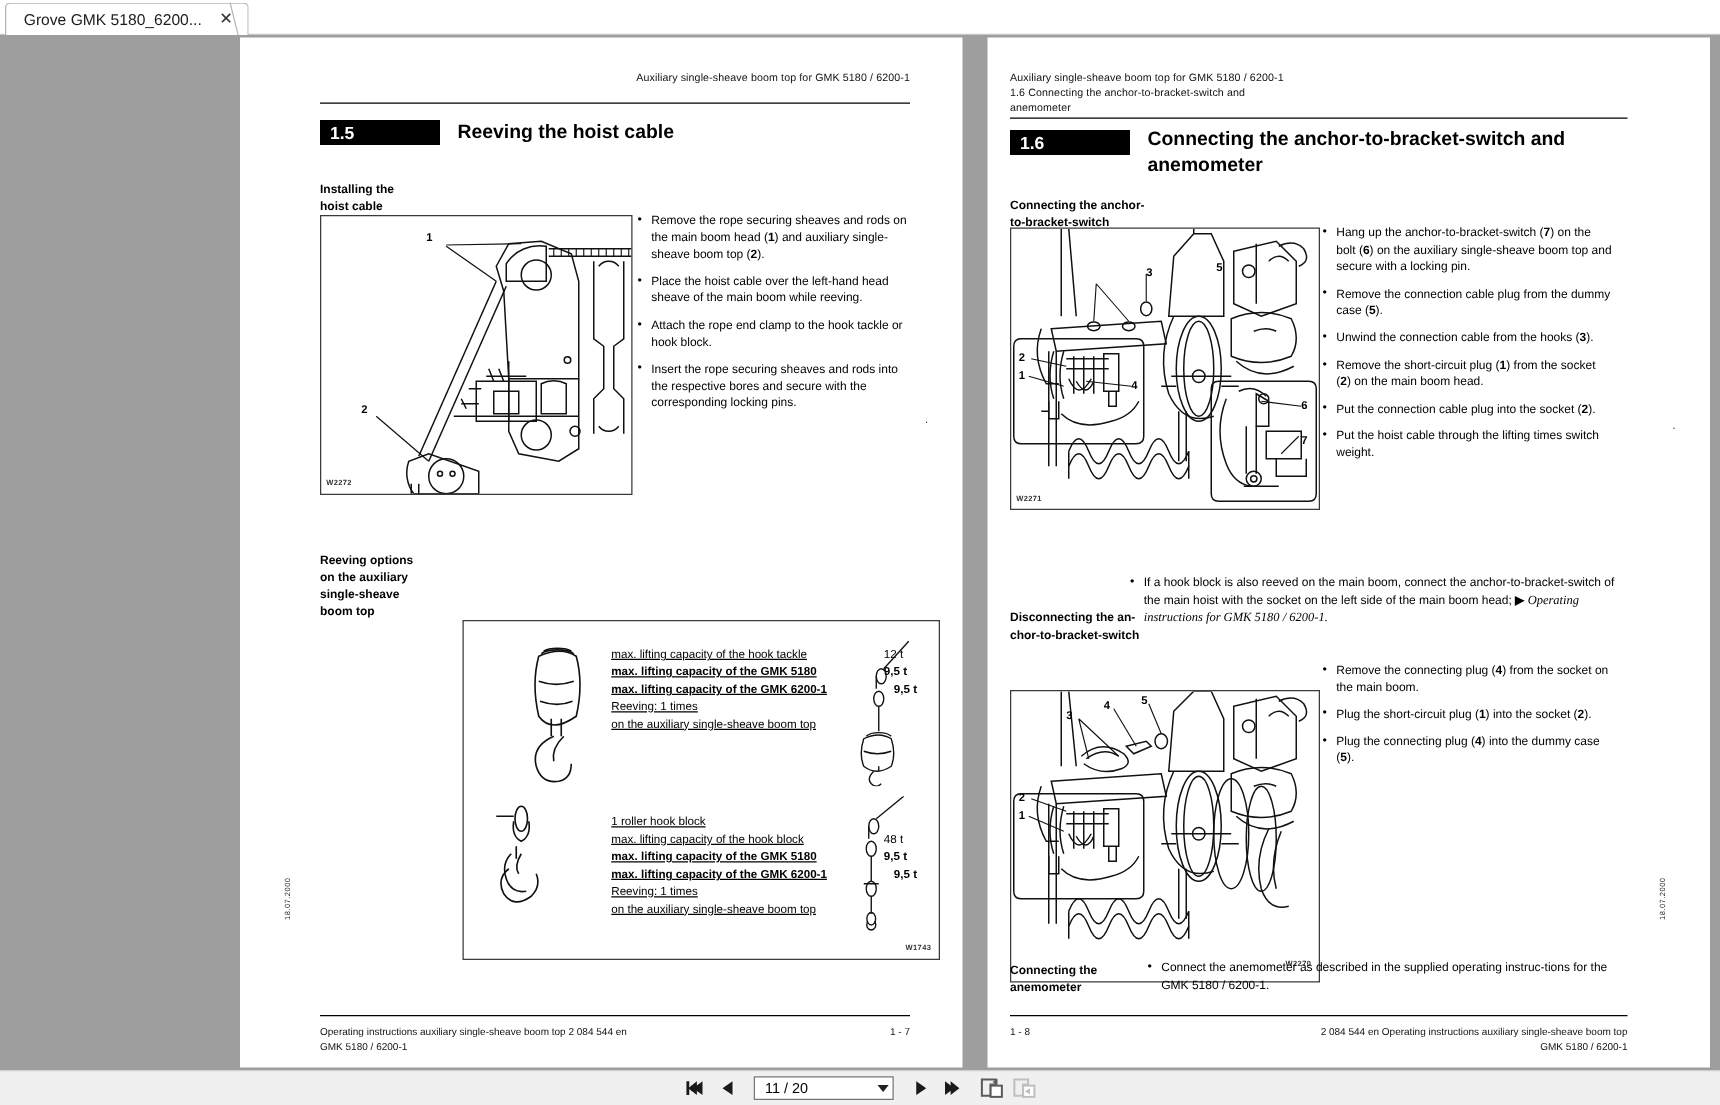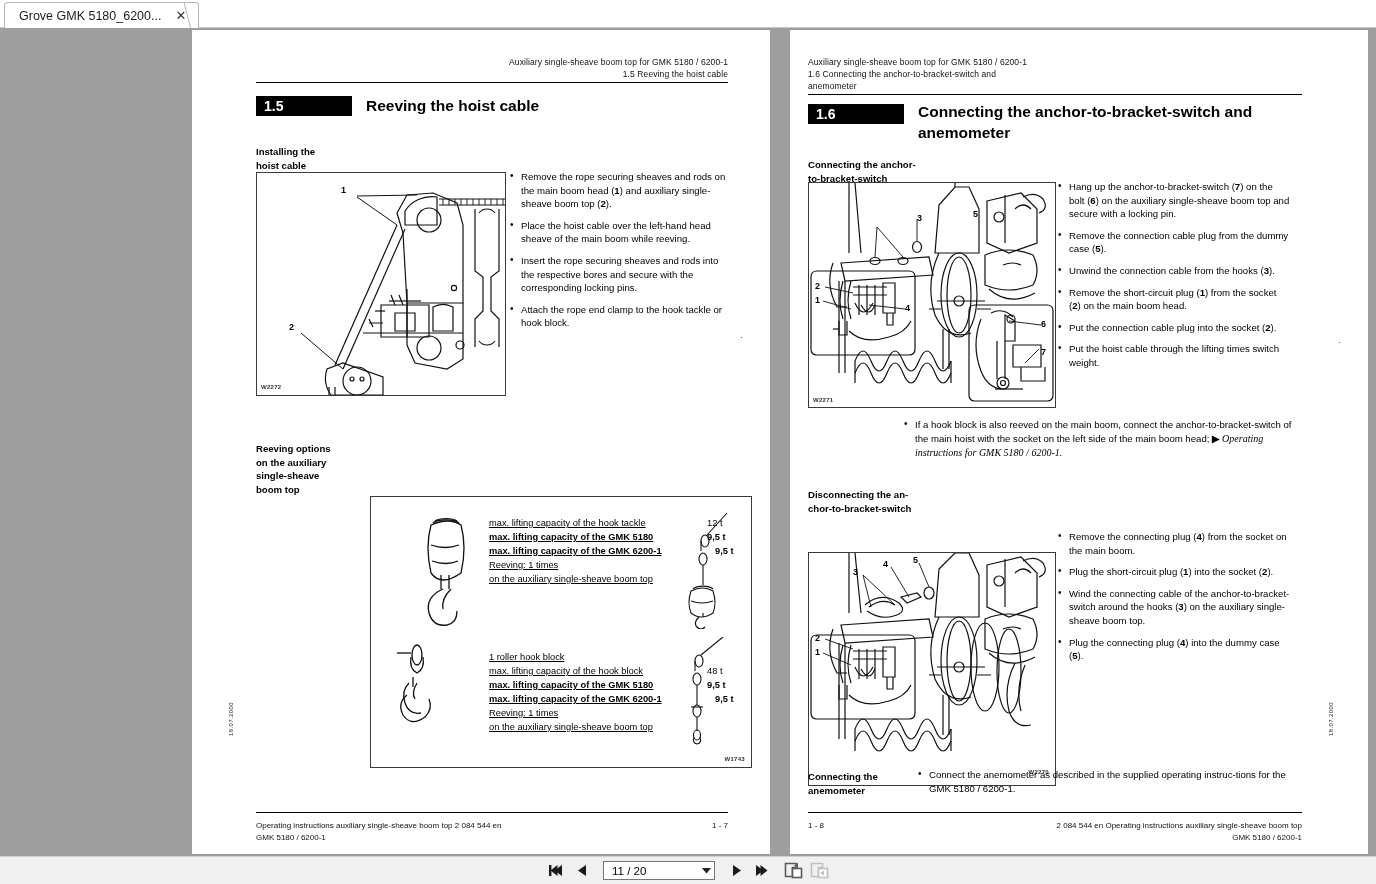--- a/index.html
+++ b/index.html
@@ -96,21 +96,21 @@
   
   ul.bl { list-style: none; margin: 0; padding: 0; }
   ul.bl li {
     position: relative; padding-left: 11px; margin-bottom: 8px;
     font-size: 9.6px; line-height: 1.42; color: #000;
   }
   ul.bl li:before {
     content: "\2022"; position: absolute; left: 0; top: -1px; font-size: 10px;
   }
   .bullets { position: absolute; }
-  .bullets-wide li { margin-bottom: 7px; }
+  .bullets-wide li { margin-bottom: 7px; margin-top: 42px; }
   b { font-weight: bold; }
   i { font-style: italic; font-family: "Liberation Serif", serif; font-size: 10px; }
 
   .para { position: absolute; font-size: 9.6px; line-height: 1.42; color: #000; }
 
   
   .infobox { position: absolute; border: 1px solid #3a3a3a; background: #fff; }
   .info-txt { position: absolute; font-size: 9.3px; line-height: 1.5; color: #000; text-decoration: underline; }
   .info-txt .r { position: absolute; }
 
@@ -166,21 +166,20 @@
     </div>
     <div class="tab-slant"></div>
   </div>
 
   <div class="viewer">
 
     <div class="page page-left">
       <div class="page-inner">
 
         <div class="run-head right-al" style="right:42px; top:26px; width:420px;">Auxiliary single-sheave boom top for GMK 5180 / 6200-1</div>
-        <div class="run-head right-al" style="right:42px; top:38px; width:420px;">1.5 Reeving the hoist cable</div>
         <div class="head-rule" style="left:64px; top:52px; width:472px;"></div>
 
         <div class="sec-chip" style="left:64px; top:66px; width:96px; height:20px;">1.5</div>
         <div class="sec-title" style="left:174px; top:66px; width:340px;">Reeving the hoist cable</div>
 
         <div class="side-head" style="left:64px; top:115px; width:100px; white-space:pre-line;">Installing the
 hoist cable</div>
 
         <div class="figbox" style="left:64px; top:142px; width:250px; height:224px;">
           <svg width="250" height="224" viewBox="0 0 250 224">
@@ -232,22 +231,22 @@
           </svg>
           <div class="callout" style="left:84px; top:12px;">1</div>
           <div class="callout" style="left:32px; top:149px;">2</div>
           <div class="figcode" style="left:4px; top:211px;">W2272</div>
         </div>
 
         <div class="bullets" style="left:318px; top:140px; width:222px;">
           <ul class="bl">
             <li>Remove the rope securing sheaves and rods on the main boom head (<b>1</b>) and auxiliary single-sheave boom top (<b>2</b>).</li>
             <li>Place the hoist cable over the left-hand head sheave of the main boom while reeving.</li>
+            <li>Attach the rope end clamp to the hook tackle or hook block.</li>
             <li>Insert the rope securing sheaves and rods into the respective bores and secure with the corresponding locking pins.</li>
-            <li>Attach the rope end clamp to the hook tackle or hook block.</li>
           </ul>
         </div>
         <div class="sidetick" style="left:548px; top:300px;">.</div>
 
         <div class="side-head" style="left:64px; top:412px; width:104px; white-space:pre-line;">Reeving options
 on the auxiliary
 single-sheave
 boom top</div>
 
         <div class="infobox" style="left:178px; top:466px; width:382px; height:272px;">
@@ -530,21 +529,20 @@
           <div class="callout" style="left:104px; top:2px;">5</div>
           <div class="callout" style="left:6px; top:80px;">2</div>
           <div class="callout" style="left:6px; top:94px;">1</div>
           <div class="figcode" style="right:6px; top:216px;">W2270</div>
         </div>
 
         <div class="bullets" style="left:268px; top:500px; width:232px;">
           <ul class="bl">
             <li>Remove the connecting plug (<b>4</b>) from the socket on the main boom.</li>
             <li>Plug the short-circuit plug (<b>1</b>) into the socket (<b>2</b>).</li>
-            <li>Wind the connecting cable of the anchor-to-bracket-switch around the hooks (<b>3</b>) on the auxiliary single-sheave boom top.</li>
             <li>Plug the connecting plug (<b>4</b>) into the dummy case (<b>5</b>).</li>
           </ul>
         </div>
 
         <div class="side-head" style="left:18px; top:740px; width:130px; white-space:pre-line;">Connecting the
 anemometer</div>
         <div class="bullets" style="left:128px; top:738px; width:380px;">
           <ul class="bl">
             <li>Connect the anemometer as described in the supplied operating instruc-tions for the GMK 5180 / 6200-1.</li>
           </ul>

